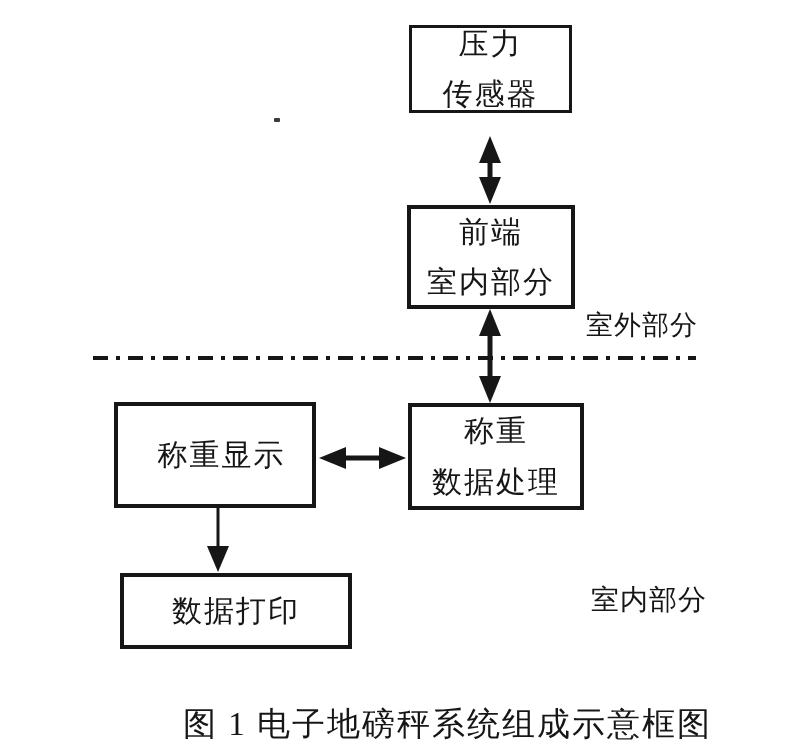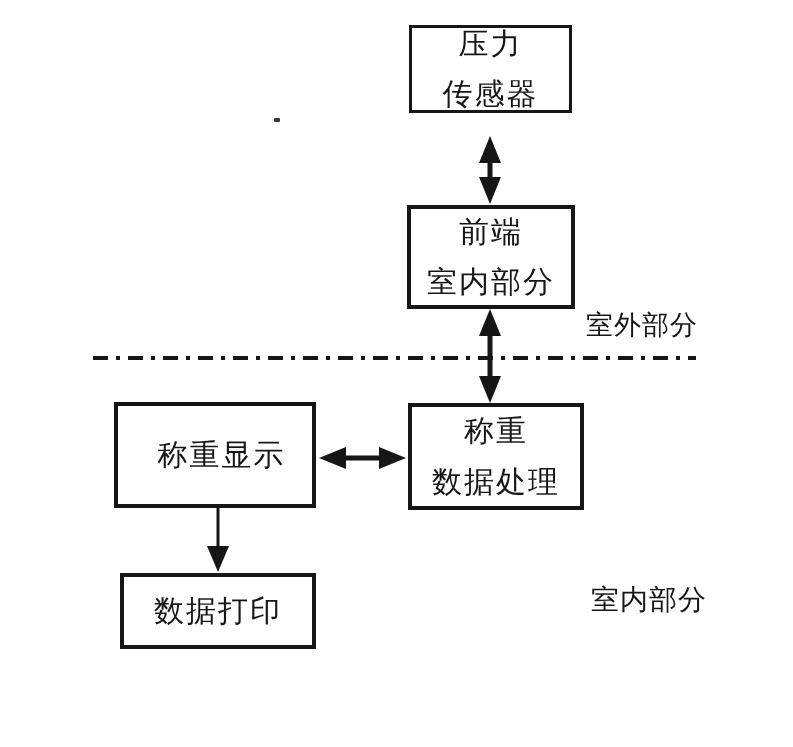--- a/index.html
+++ b/index.html
@@ -25,21 +25,21 @@
     white-space:pre-line;
     font-size:30px;
     line-height:1.68;
     letter-spacing:2px;
   }
   .node-thick { border-width:4px; }
   #node-pressure-sensor   { left:409px; top:25px;  width:163px; height:88px; }
   #node-front-amplifier   { left:407px; top:205px; width:168px; height:104px; }
   #node-weighing-processor{ left:408px; top:403px; width:176px; height:107px; }
   #node-weighing-display  { left:114px; top:402px; width:202px; height:106px;padding-left:13px; }
-  #node-data-printer      { left:120px; top:573px; width:196px; height:76px; }
+  #node-data-printer      { left:120px; top:573px; width:232px; height:76px; }
   .single .node-text { line-height:1.2; }
   .zone-label {
     position:absolute;
     font-size:27px;
     letter-spacing:1px;
     color:var(--ink);
   }
   #zone-outdoor { left:586px; top:307px; }
   #zone-indoor  { left:591px; top:581px; font-size:28px; }
   .caption {
@@ -112,16 +112,17 @@
       <line x1="218" y1="508" x2="218" y2="550" stroke-width="3"></line>
       <polygon points="218,572 207,546 229,546" stroke="none"></polygon>
     </g>
 
     <line x1="93" y1="358" x2="696" y2="358" stroke="currentColor" stroke-width="4" stroke-dasharray="15 8 4 8"></line>
   </svg>
 
   <div class="zone-label" id="zone-outdoor">室外部分</div>
   <div class="zone-label" id="zone-indoor">室内部分</div>
 
+  <div class="caption">图 1  电子地磅秤系统组成示意框图</div>
 
   <div class="speck"></div>
 
 </div>
 
 </body></html>

